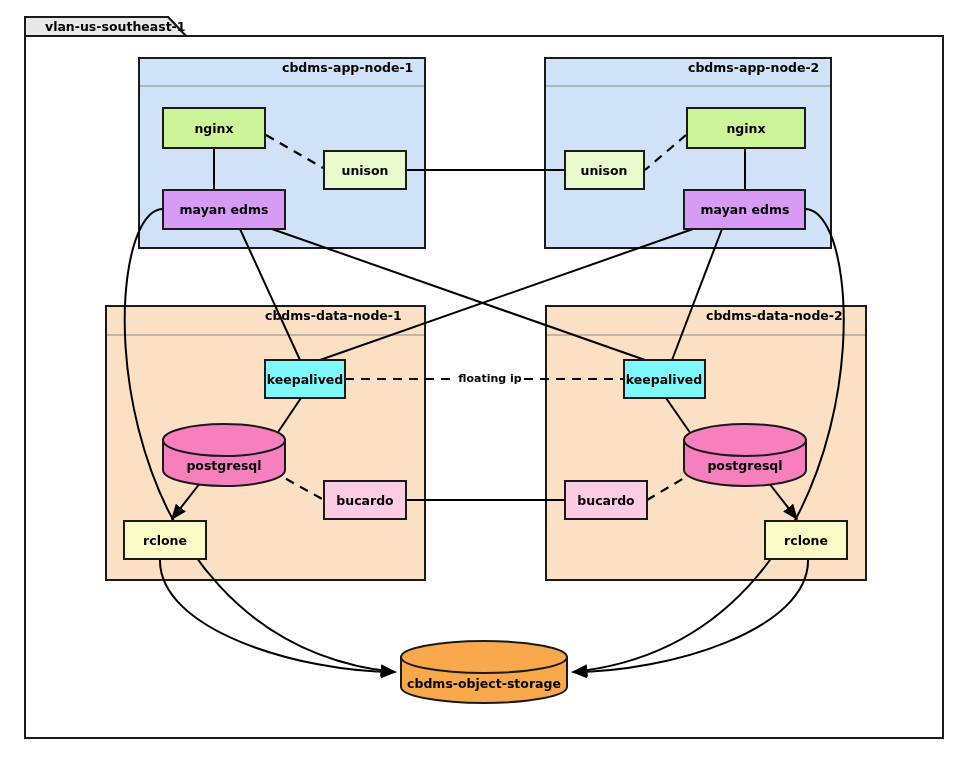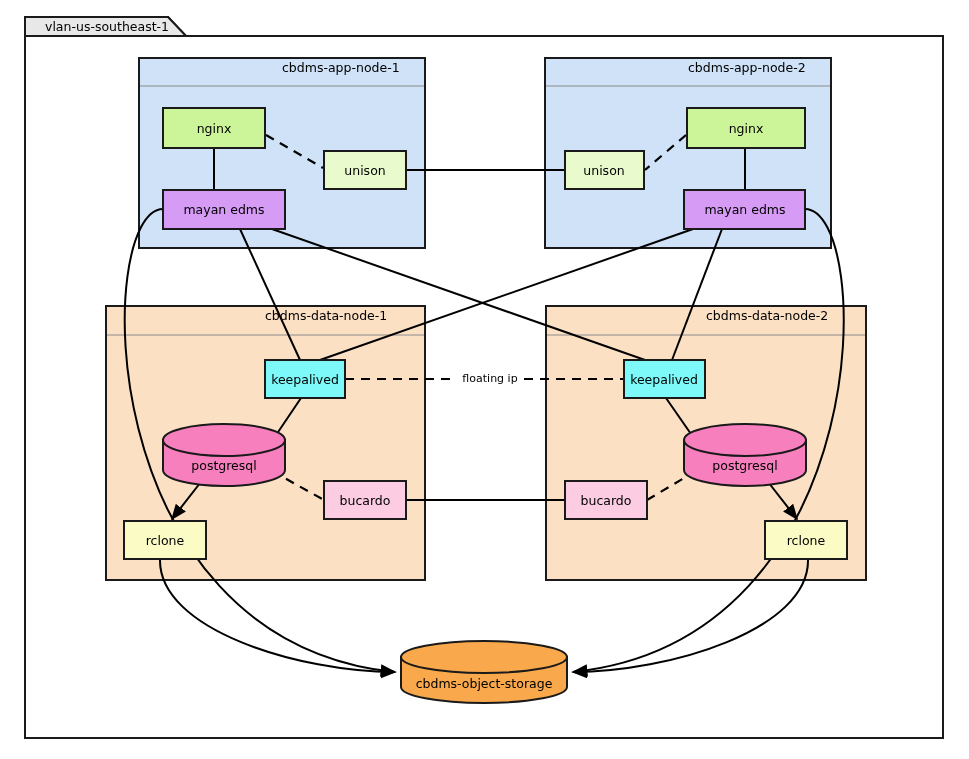--- a/index.html
+++ b/index.html
@@ -10,20 +10,21 @@
   body {
     width: 969px;
     height: 759px;
     font-family: "DejaVu Sans", sans-serif;
     overflow: hidden;
   }
   #diagram-root {
     position: relative;
     width: 969px;
     height: 759px;
+    font-weight: bold;
   }
   svg#diagram {
     display: block;
     width: 969px;
     height: 759px;
   }
   .node-label, .box-label, .edge-label, .zone-label {
     font-family: "DejaVu Sans", sans-serif;
     dominant-baseline: middle;
     text-anchor: middle;

